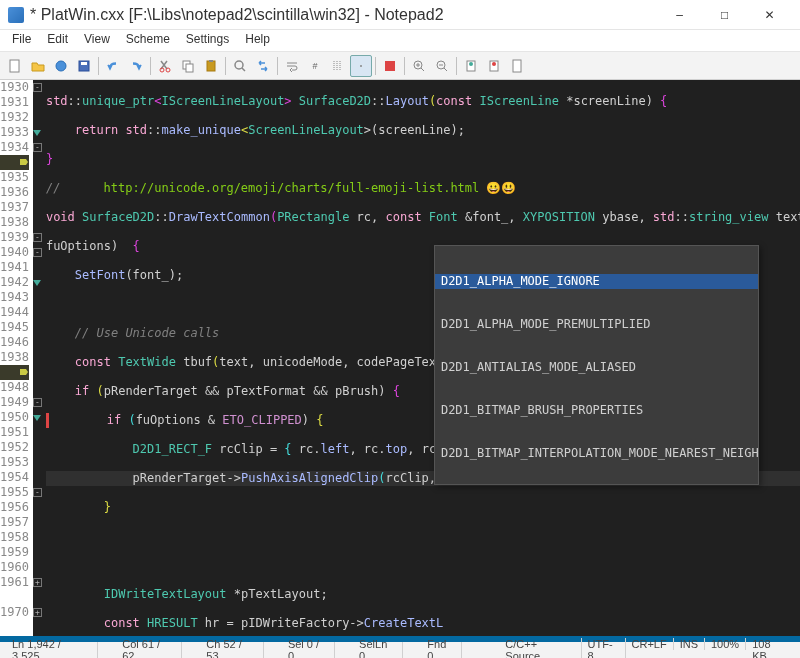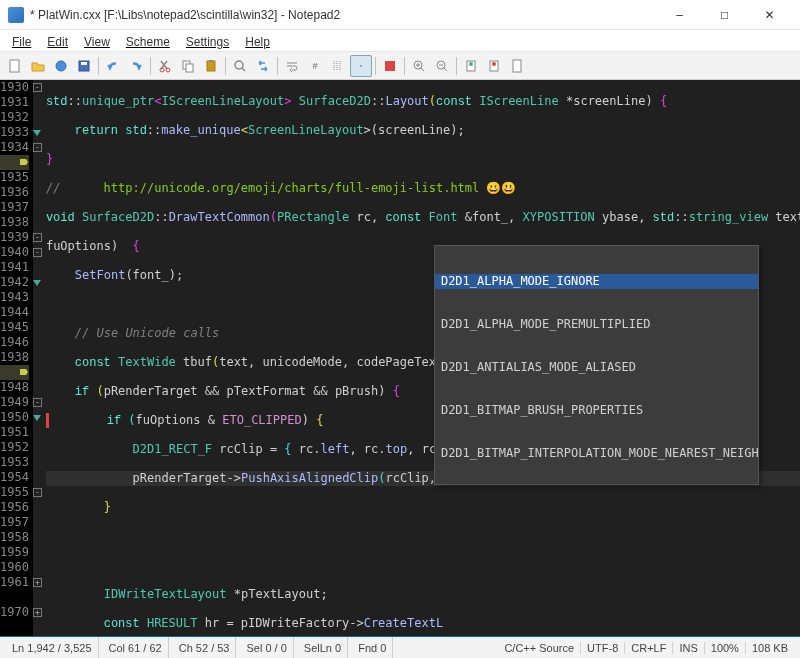--- a/index.html
+++ b/index.html
@@ -20,35 +20,34 @@
   align-items: center;
   padding: 0 8px;
   border-bottom: 1px solid #e5e5e5;
 }
 .titlebar .app-icon {
   width: 16px; height: 16px;
   background: linear-gradient(135deg,#4a90d9,#2a6fb9);
   border-radius: 2px;
   margin-right: 6px;
 }
-.titlebar .title { flex: 1; color: #333; font-size: 12px; }
+.titlebar .title { flex: 1; color: #333; font-size: 16px; }
 .titlebar .win-controls { display: flex; gap: 0; }
 .titlebar .win-btn {
   width: 45px; height: 30px;
   display: flex; align-items: center; justify-content: center;
   color: #333; cursor: pointer;
 }
 .menubar {
   height: 22px;
   background: #fff;
   display: flex;
-  align-items: flex-end;
+  align-items: flex-start;
   padding: 0 4px;
   border-bottom: 1px solid #e5e5e5;
-  text-decoration: underline;
 }
 .menubar .menu-item {
   padding: 2px 8px;
   color: #333;
   cursor: pointer;
 }
 .toolbar {
   height: 28px;
   background: #f3f3f3;
   display: flex;
@@ -69,21 +68,21 @@
   flex: 1;
   background: #202020;
   display: flex;
   font-family: Consolas, monospace;
   font-size: 12px;
   position: relative;
   overflow: hidden;
 }
 .gutter {
   width: 44px;
-  background: #000000;
+  background: #ffffff;
   color: #888;
   text-align: right;
   padding-right: 4px;
   user-select: none;
 }
 .gutter .ln { height: 15px; line-height: 15px; }
 .margin {
   width: 14px;
   background: #202020;
   position: relative;
@@ -110,21 +109,21 @@
   border-right: 4px solid transparent;
 }
 .code {
   flex: 1;
   color: #d0d0d0;
   white-space: pre;
   padding-left: 4px;
   position: relative;
 }
 .code .line { height: 15px; line-height: 15px; }
-.kw { color: #5eead4; font-family: Liberation Mono, monospace; }
+.kw { color: #f9a8d4; }
 .type { color: #4ec9b0; }
 .fn { color: #aabbff; }
 .com { color: #808080; font-style: italic; }
 .op { color: #ccc; }
 .cls { color: #4ec9b0; }
 .const { color: #d090d0; }
 .br1 { color: #d4d; }
 .br2 { color: #dd4; }
 .br3 { color: #4dd; }
 .link { color: #84cc16; margin-left: 36px; }
@@ -161,27 +160,27 @@
 .autocomplete::-webkit-scrollbar-track { background: #555; }
 .autocomplete::-webkit-scrollbar-thumb { background: #888; }
 
 .vscroll {
   width: 16px;
   background: #e8e8e8;
 }
 .statusbar {
   height: 22px;
   background: #f3f3f3;
-  border-top: 1px solid #0369a1;
+  border-top: 6px solid #0369a1;
   display: flex;
   align-items: center;
   padding: 0 6px;
   font-size: 11px;
   color: #444;
-  gap: 4px;
+  gap: 18px;
 }
 .statusbar .sb-cell {
   padding: 0 6px;
   border-right: 1px solid #d0d0d0;
   height: 100%;
   display: flex;
   align-items: center;
 }
 .statusbar .sb-cell:last-child { border-right: none; }
 .statusbar .flex { flex: 1; border-right: 1px solid #d0d0d0;}

